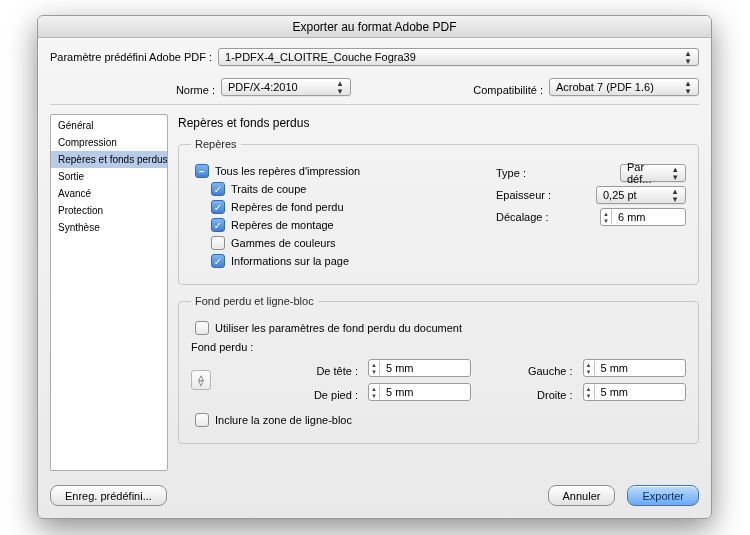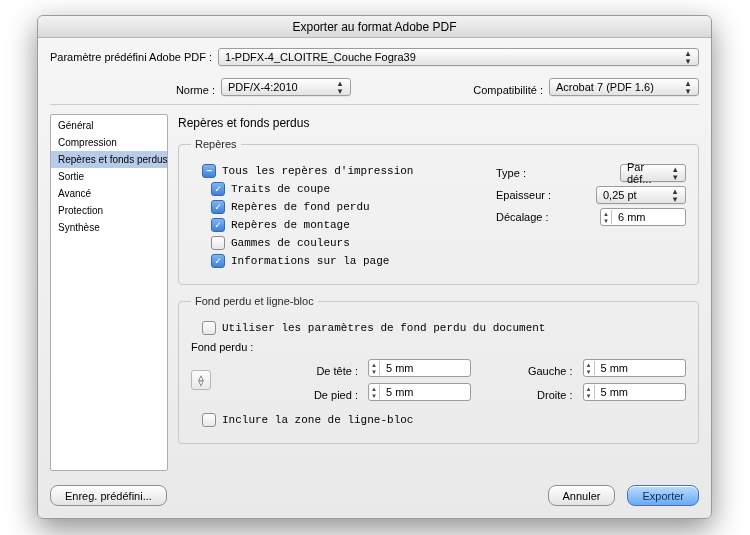--- a/index.html
+++ b/index.html
@@ -42,21 +42,21 @@
   .sidebar .item.selected { background:#b8ccea; }
   .main { flex:1; }
   .section-title { font-size:12px; margin:2px 0 8px 0; }
   fieldset {
     border:1px solid #c8c8c8; border-radius:4px; padding:10px 12px 12px 12px;
     margin-bottom:10px;
   }
   legend { padding:0 4px; color:#2a2a2a; }
   .cols { display:flex; gap:18px; }
   .checkgroup { flex:1; }
-  .checkrow { display:flex; align-items:center; gap:6px; margin:4px 11px;font-family:Liberation Mono, monospace; }
+  .checkrow { display:flex; align-items:center; gap:6px; margin:4px 4px; }
   .checkrow.indent { margin-left:20px; }
   .checkbox, .mixedbox {
     width:14px; height:14px; border:1px solid #8d8d8d; border-radius:3px;
     background:linear-gradient(#fff,#e8e8e8);
     display:flex; align-items:center; justify-content:center; font-size:10px;
   }
   .checkbox.checked { background:linear-gradient(#7fb6f2,#3f80d9); border-color:#3268b5; color:#fff; }
   .mixedbox { background:linear-gradient(#7fb6f2,#3f80d9); border-color:#3268b5; color:#fff; }
   .mixedbox::after { content:"−"; font-weight:bold; }
   .chk::after{content:"✓";}

